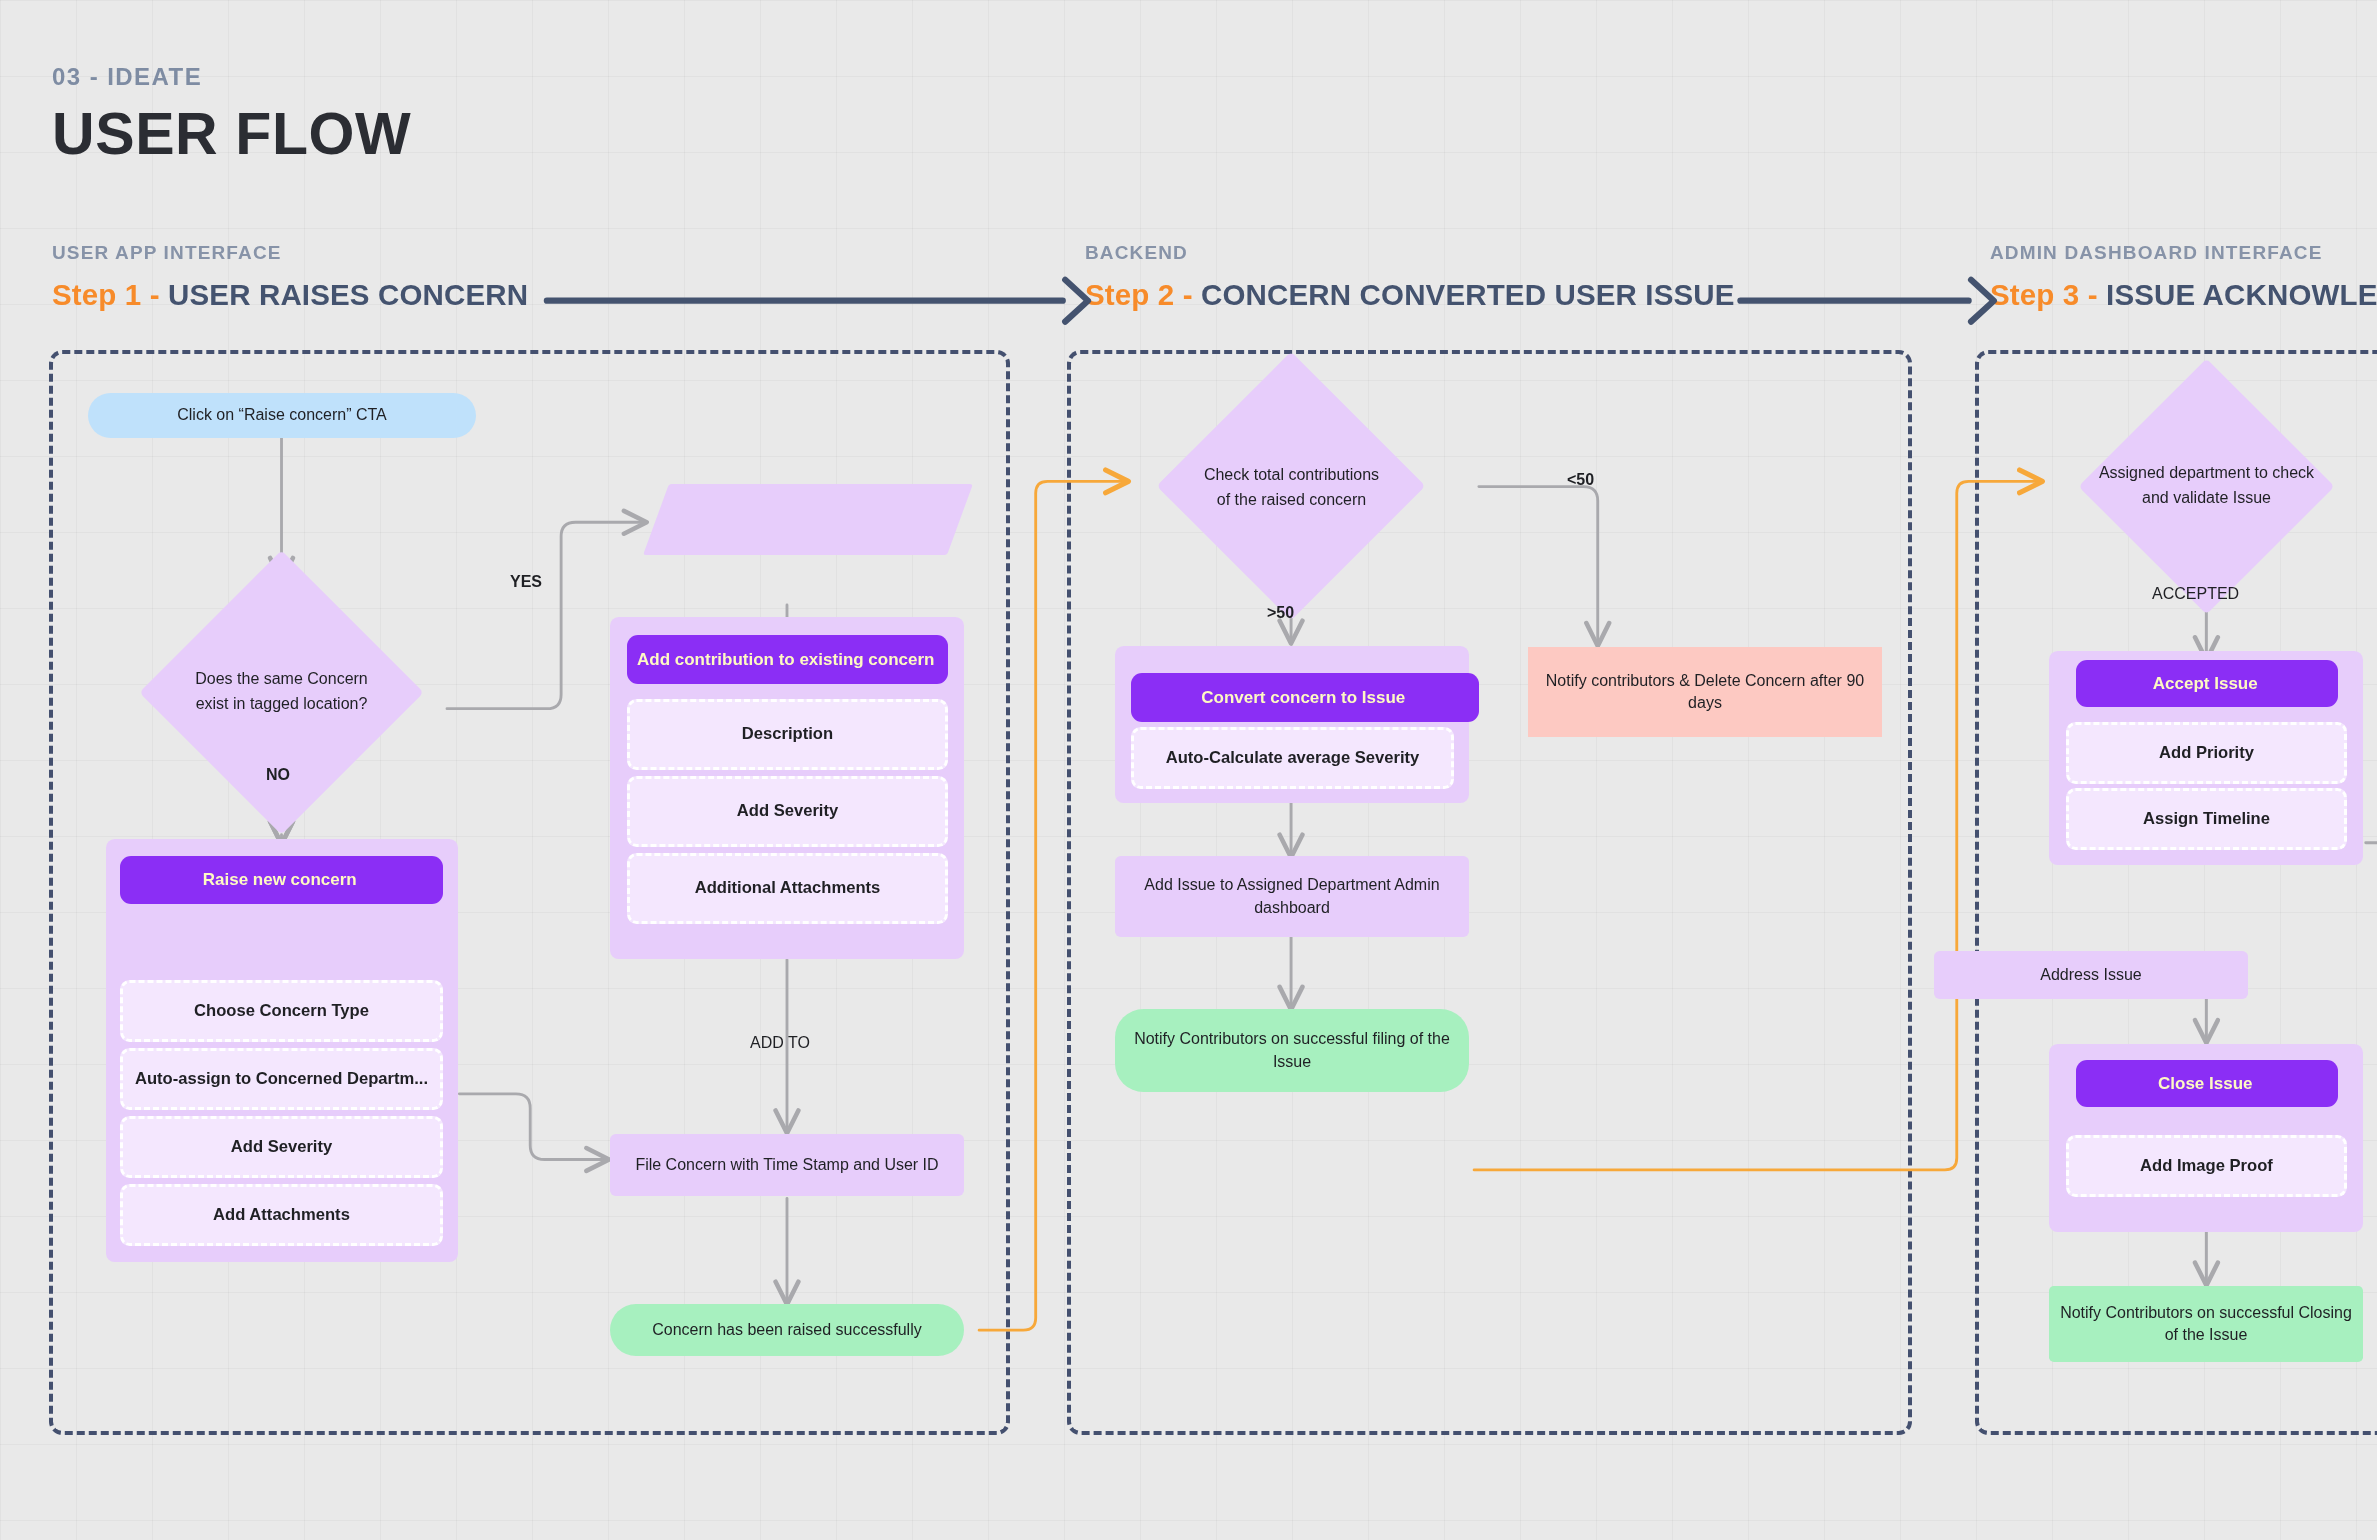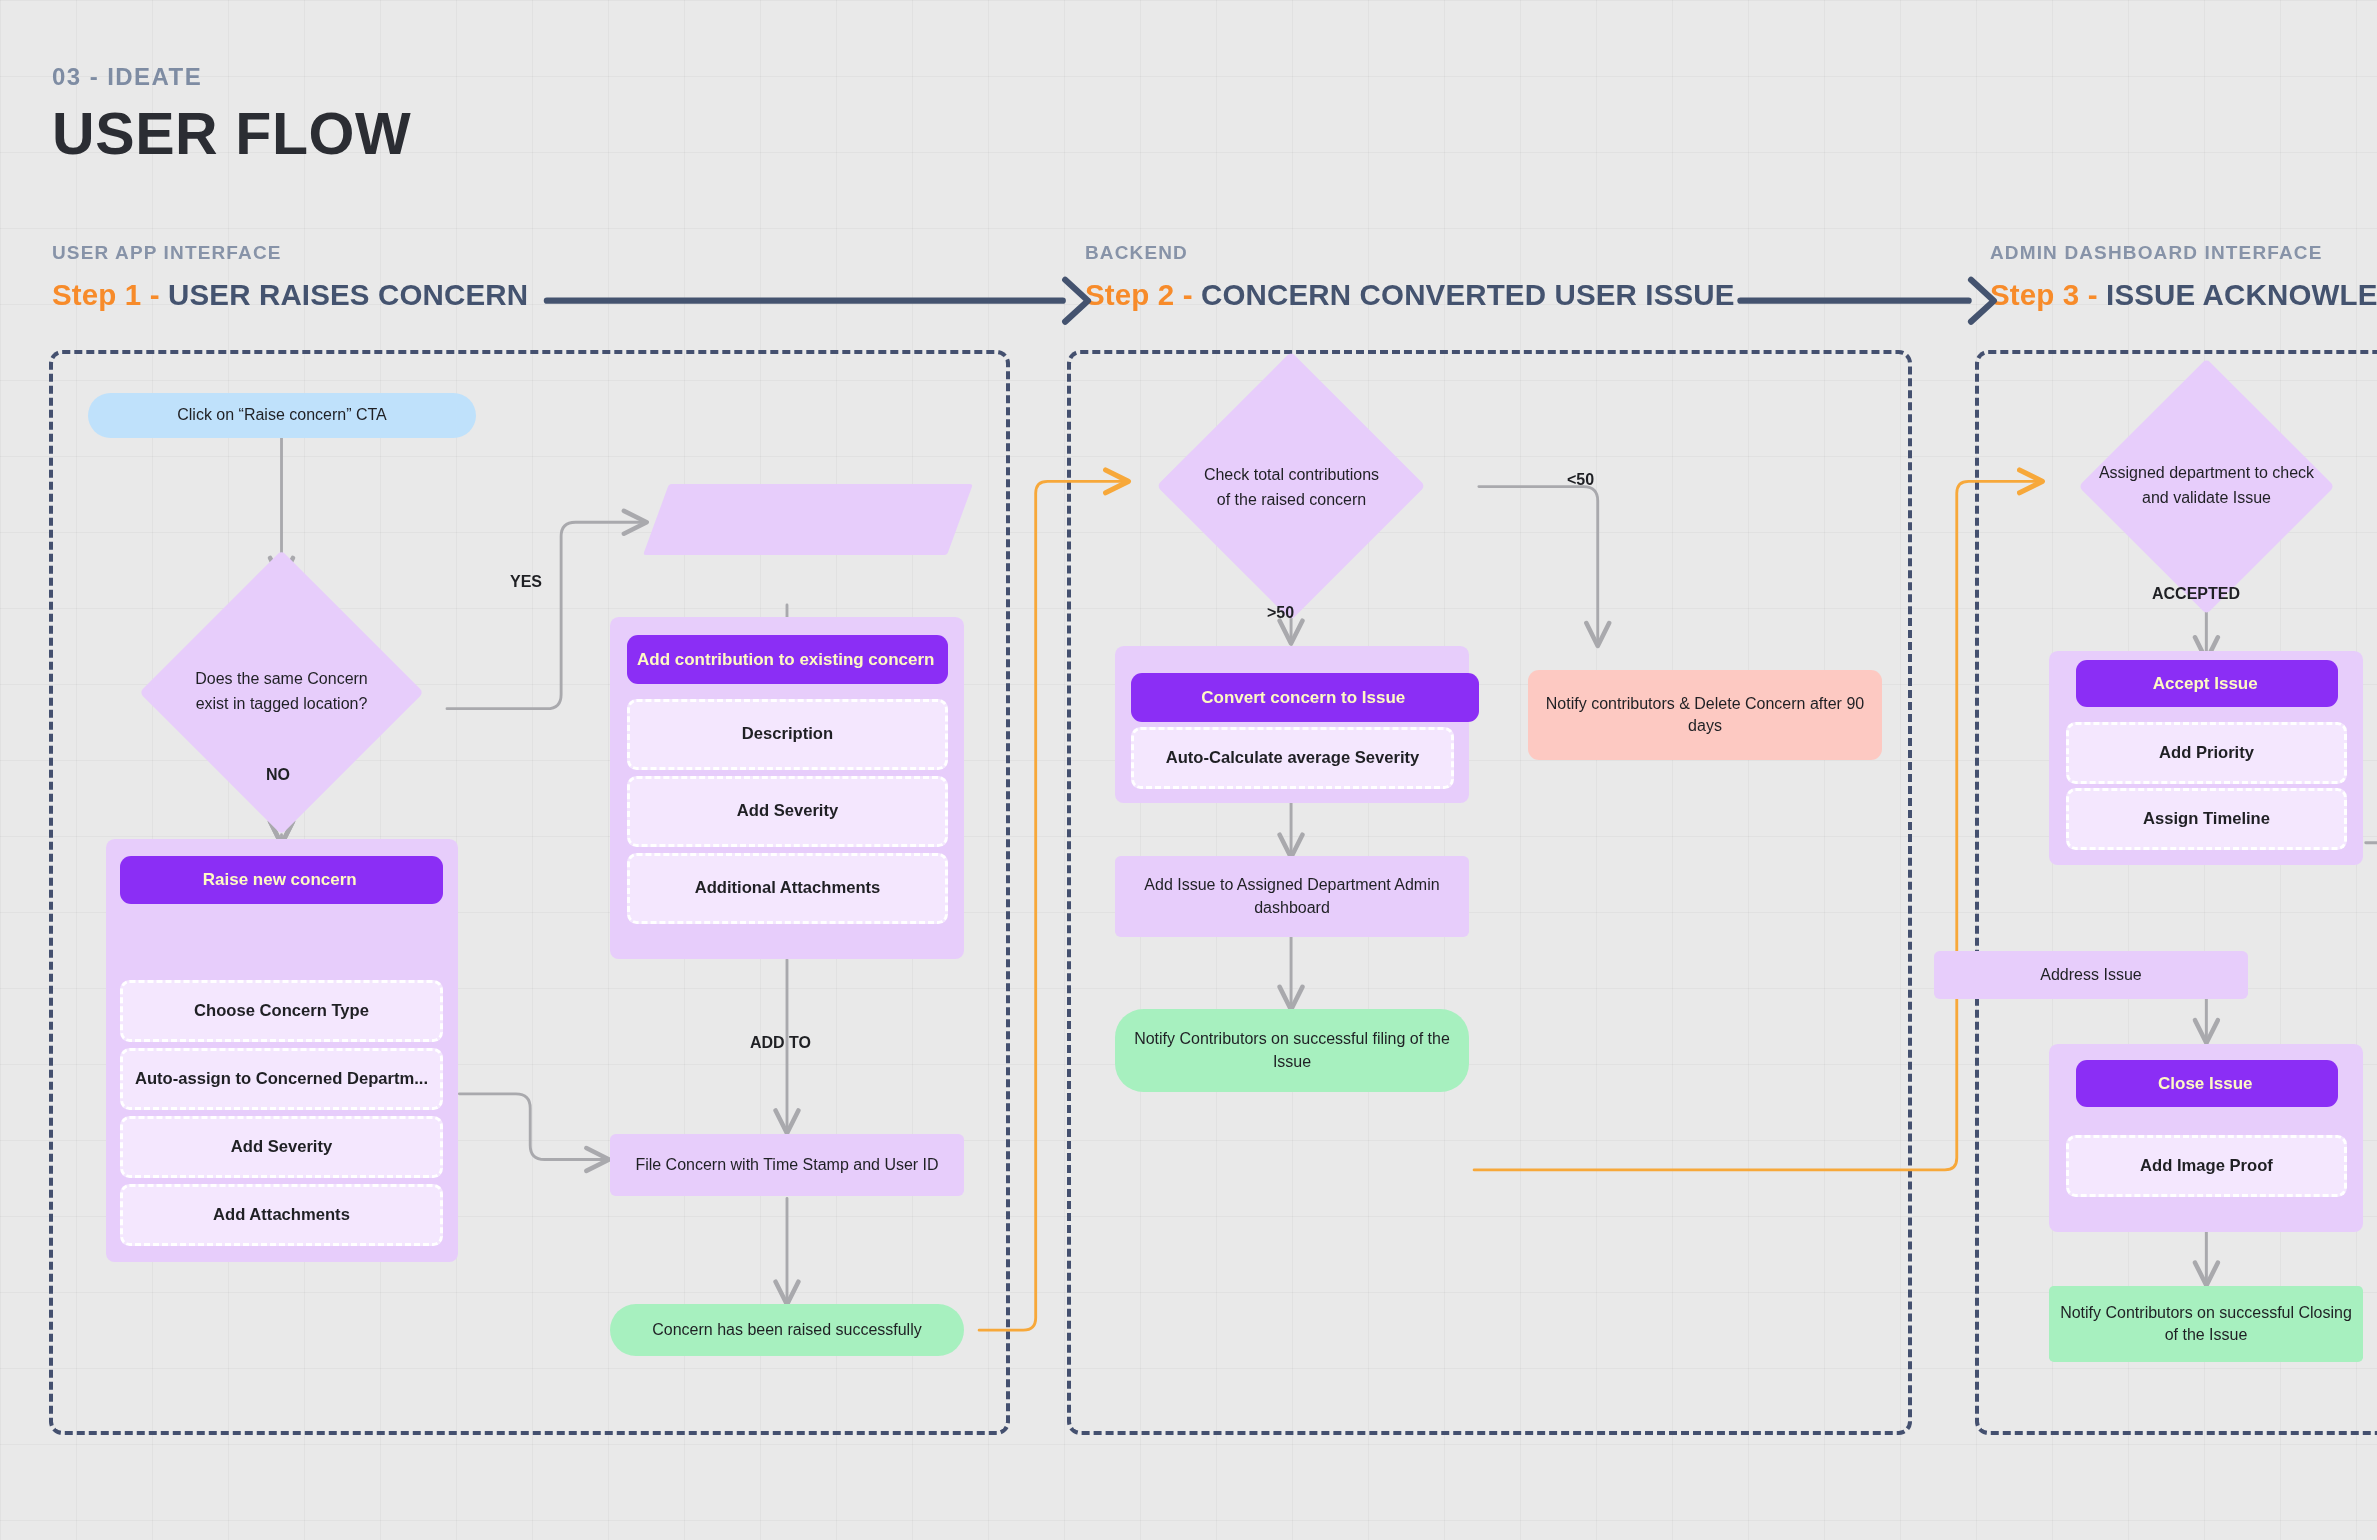--- a/index.html
+++ b/index.html
@@ -60,21 +60,21 @@
     position:absolute;box-sizing:border-box;
     display:flex;align-items:center;justify-content:center;
     text-align:center;line-height:1.38;
     font-size:16px;
     padding:4.8px 10.5px;
   }
   .n-blue{background:#bfe1fb;border-radius:28.5px;}
   .n-lilac{background:#e7cdfb;border-radius:5.7px;}
   .n-green{background:#a7f0bf;border-radius:28.5px;}
   .n-green-sq{background:#a7f0bf;border-radius:4.8px;}
-  .n-red{background:#fdc9c2;border-radius:11px;margin-top:23px;}
+  .n-red{background:#fdc9c2;border-radius:0;}
   .n-purple{
     background:#8b2ef5;color:#fef9c3;border-radius:11px;
     font-weight:bold;font-size:17px;padding-left:7px;
   }
   .n-sub{
     background:#f4e7fe;border:3.8px dashed #ffffff;border-radius:9.5px;
     font-weight:bold;font-size:16.6px;
   }
   .group{
     position:absolute;background:#e7cdfb;border-radius:8.6px;box-sizing:border-box;
@@ -101,21 +101,21 @@
   .para-label{
     position:absolute;display:flex;align-items:center;justify-content:center;
     text-align:center;font-size:16px;line-height:1.45;
   }
 
   
   .elabel{
     position:absolute;font-size:16px;font-weight:bold;color:#1f2024;
     white-space:nowrap;
   }
-  .elabel.plain{font-weight:bold;}
+  .elabel.plain{font-weight:normal;}
 
   svg.wires{position:absolute;inset:0;width:2739px;height:1541px;pointer-events:none;}
 </style>
 </head>
 <body>
 
 <div id="grid"></div>
 
 <div id="canvas">
 

